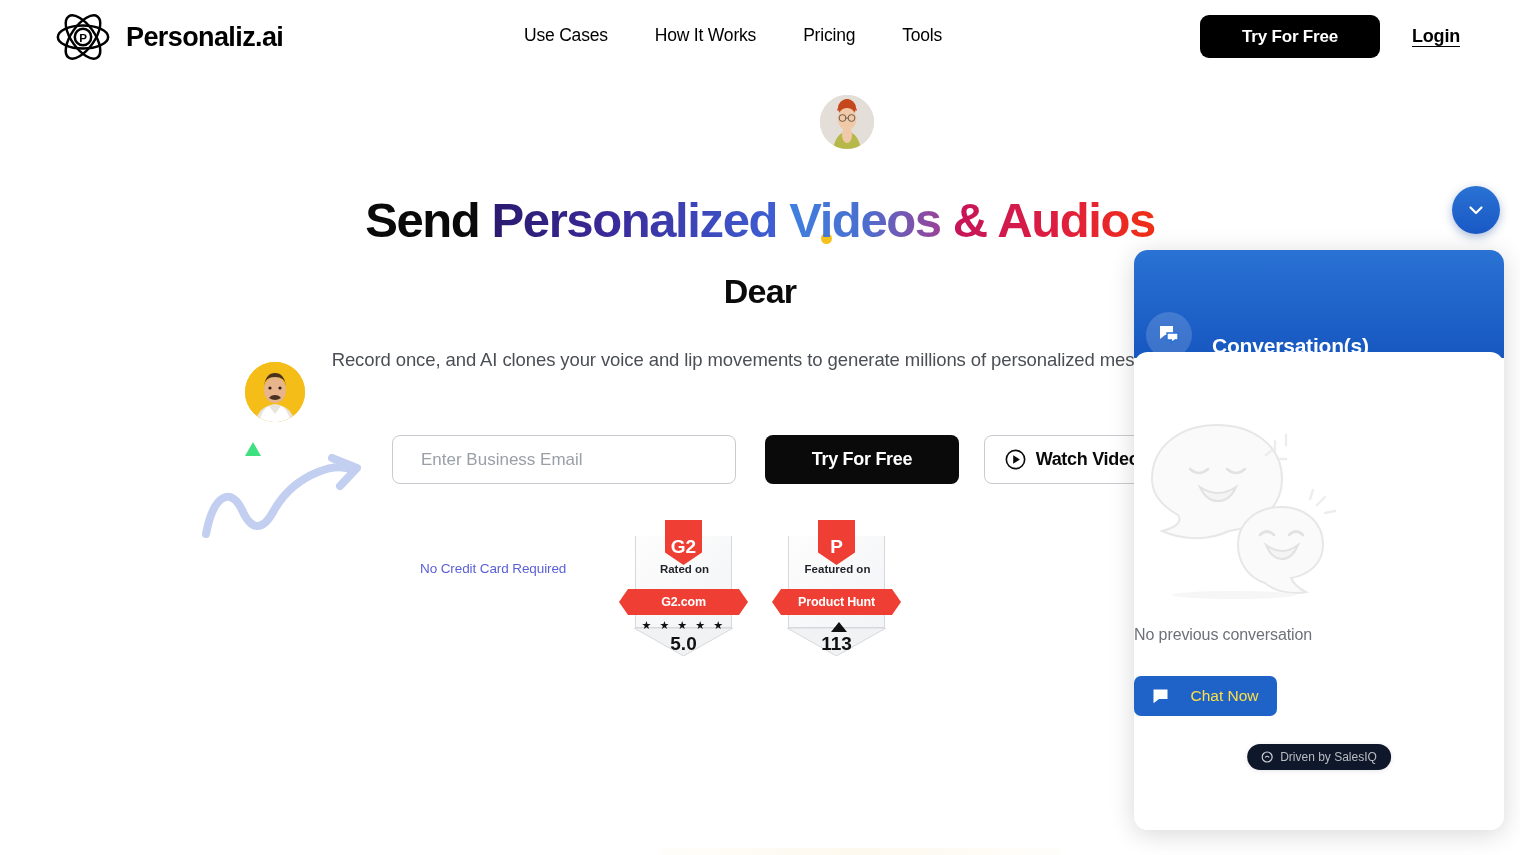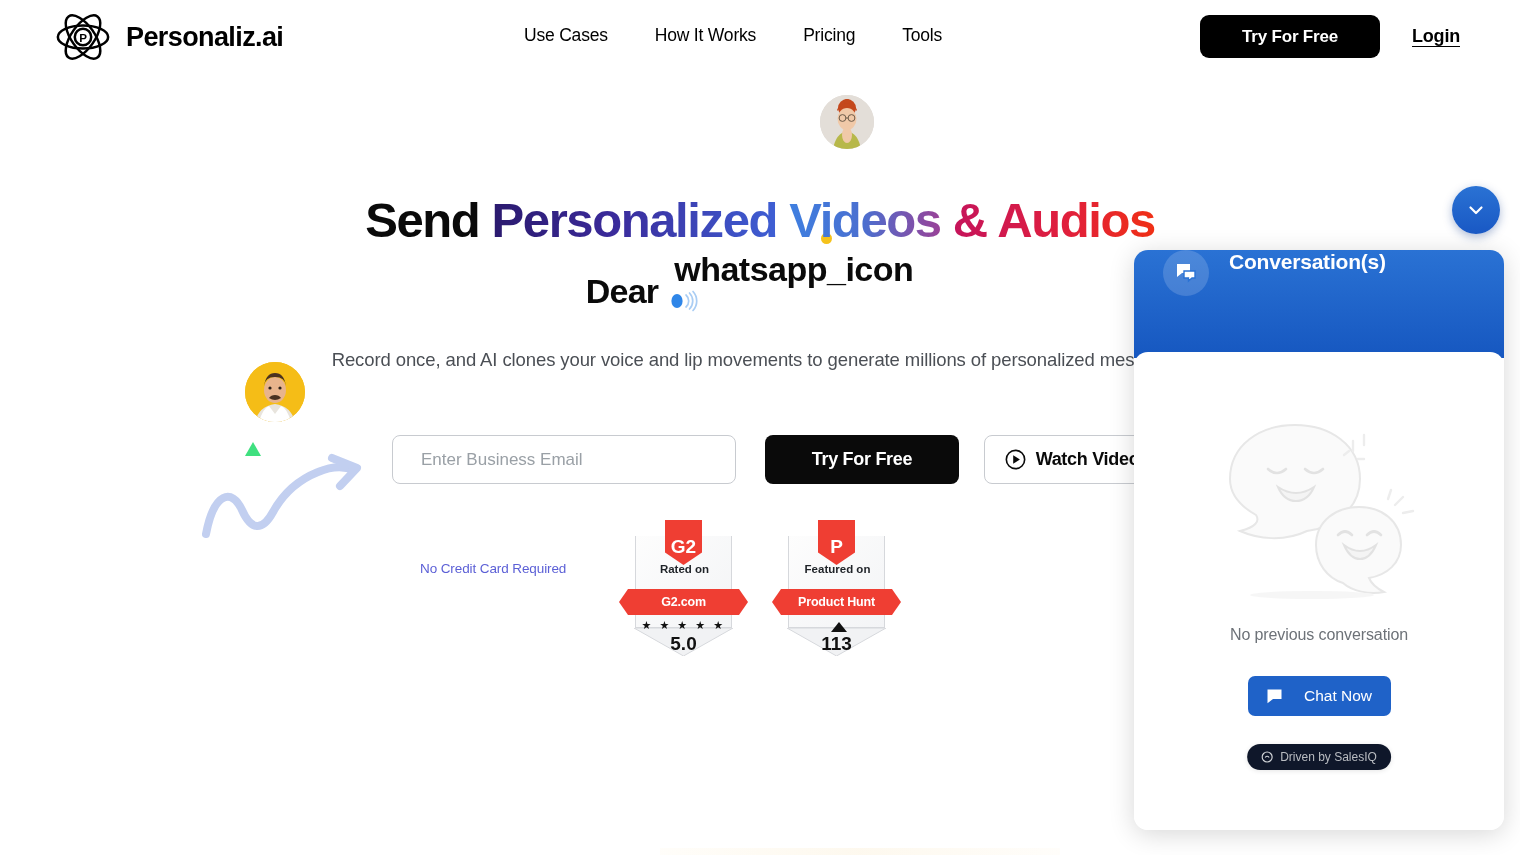--- a/index.html
+++ b/index.html
@@ -230,42 +230,42 @@
   .chat-panel {
     position:absolute; left: 1134px; top: 250px;
     width: 370px; height: 580px;
     border-radius: 14px;
     box-shadow: 0 4px 26px rgba(0,0,0,.16);
     background:#fff; overflow:hidden; z-index: 20;
   }
   .chat-header {
     position:absolute; left:0; top:0; width:370px; height:108px;
     background: linear-gradient(180deg,#2a72d4 0%,#1657c0 100%);
-    display:flex; align-items:flex-start; padding-left: 29px; gap: 20px;
+    display:flex; align-items:flex-end; padding-left: 12px; gap: 20px;
   }
   .chat-header-icon {
     width: 46px; height: 46px; border-radius:50%;
     background: rgba(255,255,255,.16);
     display:flex; align-items:center; justify-content:center; flex:none;
   }
   .chat-header-title {
     color:#fff; font-size: 21px; font-weight: 600; letter-spacing:-0.2px;
   }
   .chat-body {
     position:absolute; left:0; top:102px; width:370px; height: 478px;
     background:#fff; border-radius: 14px 14px 0 0;
-    display:flex; flex-direction:column; align-items:center;
+    display:flex; flex-direction:column; 
   }
   .empty-art { margin-top: 65px; width: 215px; height: 195px; }
   .empty-text {
     margin-top: 14px; font-size: 16px; color: #6d7278; letter-spacing:-0.1px;
   }
   .btn-chat-now {
     margin-top: 32px; width: 143px; height: 40px; border-radius: 7px;
-    background: #1f62c8; color:#ffffff; border:none; cursor:pointer;
+    background: #1f62c8; color:#fde047; border:none; cursor:pointer;
     display:flex; align-items:center; justify-content:center; gap: 21px;
     font-size: 15.5px; font-family: "Liberation Sans", sans-serif;
   }
   .salesiq {
     position:absolute; left: 50%; transform: translateX(-50%); top: 392px;
     height: 26px; padding: 0 14px; border-radius: 13px;
     background:#0f172a; box-shadow: 0 1px 5px rgba(0,0,0,.10);
     display:flex; align-items:center; gap:7px;
     font-size: 12px; color:#b9bcc1;
   }
@@ -327,31 +327,20 @@
       </svg>
     </div>
     <div class="dot-yellow"></div>
 
     <h1 class="headline">
       <span class="w1">Send </span><span class="w2">Personalized </span><span class="w3">Videos </span><span class="w4">&amp; Audios</span>
     </h1>
 
     <div class="dear-row">
       <span class="dear-word">Dear</span>
-      <div class="chan-block">
-        <span class="chan-text">whatsapp_icon</span>
-        <svg class="chan-icon" viewBox="0 0 32 22">
-          <ellipse cx="8" cy="11" rx="5.6" ry="7" fill="#2f86e8"></ellipse>
-          <g fill="none" stroke="#a9cdf4" stroke-width="1.7" stroke-linecap="round">
-            <path d="M17 5 A8 8 0 0 1 17 17"></path>
-            <path d="M20.5 3 A11.5 11.5 0 0 1 20.5 19"></path>
-            <path d="M24 1.5 A14 14 0 0 1 24 20.5"></path>
-          </g>
-        </svg>
-      </div>
     </div>
 
     <p class="subtitle">Record once, and AI clones your voice and lip movements to generate millions of personalized messages.</p>
 
     <div class="form-row">
       <input class="email-input" type="email" placeholder="Enter Business Email" style="">
       <button class="btn-try-hero">Try For Free</button>
       <button class="btn-watch">
         <svg class="play-ic" viewBox="0 0 22 22">
           <circle cx="11" cy="11" r="9.6" fill="none" stroke="#0a0a0a" stroke-width="1.7"></circle>

